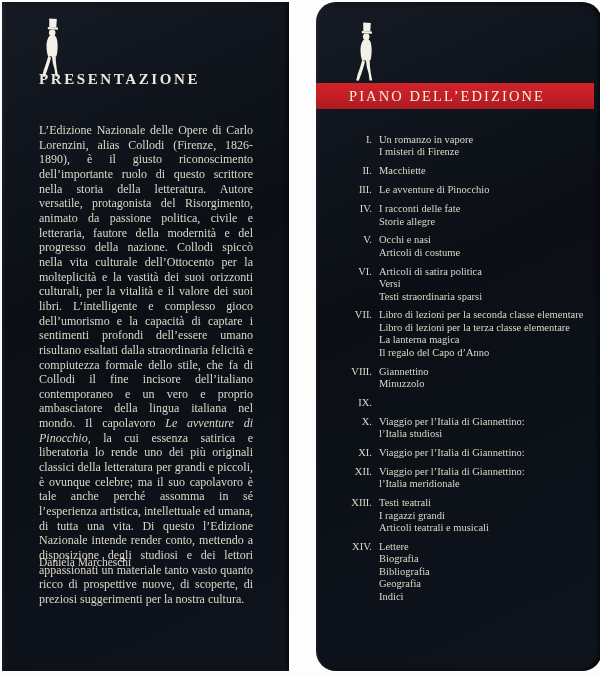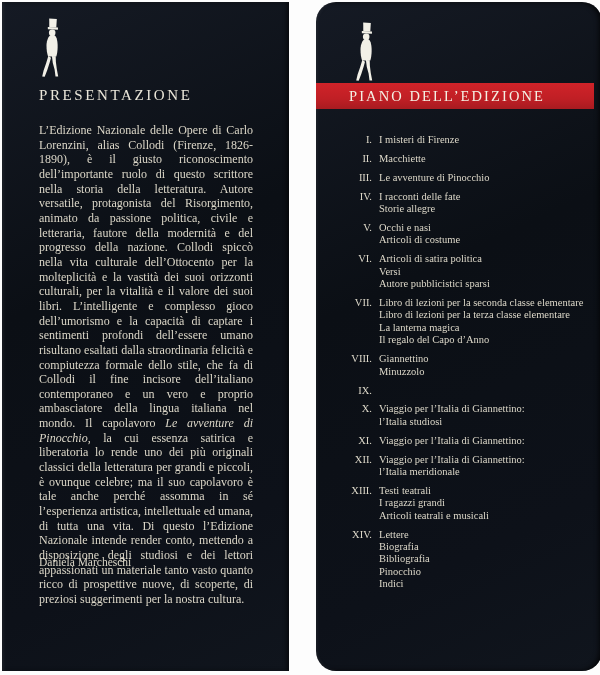--- a/index.html
+++ b/index.html
@@ -26,24 +26,24 @@
   .figure {
     position: absolute;
     left: 36px; width: 26px; height: 62px;
     fill: #f2f0e7;
   }
   .panel-left  .figure { top: 15px; }
   .panel-right .figure { top: 19px; }
 
   .heading {
     position: absolute;
-    left: 37px; top: 85px;
+    left: 37px; top: 69px;
     margin: 0;
     font-size: 15px;
-    font-weight: normal;
+    font-weight: bold;
     letter-spacing: 2.6px;
     color: #ebe7da;
     white-space: nowrap;
   }
   .body-text {
     position: absolute;
     left: 37px; top: 121px;
     width: 214px;
     margin: 0;
     font-size: 12px;
@@ -124,20 +124,21 @@
       <path d="M10.3,39.0 L8.2,46.0 L5.6,53.5 L4.2,59.6 L6.7,59.8 L9.3,53.0 L11.7,45.5 L13.0,40.8 Z"></path>
       <path d="M13.9,39.0 L14.8,46.0 L16.6,52.5 L17.5,59.5 L20.2,59.6 L18.8,52.0 L17.9,45.0 L17.7,39.3 Z"></path>
     </svg>
     <div class="banner">
       <span class="banner-label">PIANO DELL’EDIZIONE</span>
     </div>
     <ol class="edition-list" id="edition-list">
         <li class="edition-item">
           <span class="edition-numeral">I.</span>
           <span class="edition-lines">
+            <span class="edition-line">Un romanzo in vapore</span>
             <span class="edition-line">I misteri di Firenze</span>
           </span>
         </li>
         <li class="edition-item">
           <span class="edition-numeral">II.</span>
           <span class="edition-lines">
             <span class="edition-line">Macchiette</span>
           </span>
         </li>
         <li class="edition-item">
@@ -158,21 +159,21 @@
           <span class="edition-lines">
             <span class="edition-line">Occhi e nasi</span>
             <span class="edition-line">Articoli di costume</span>
           </span>
         </li>
         <li class="edition-item">
           <span class="edition-numeral">VI.</span>
           <span class="edition-lines">
             <span class="edition-line">Articoli di satira politica</span>
             <span class="edition-line">Versi</span>
-            <span class="edition-line">Autore pubblicistici sparsi</span>
+            <span class="edition-line">Testi straordinaria sparsi</span>
           </span>
         </li>
         <li class="edition-item">
           <span class="edition-numeral">VII.</span>
           <span class="edition-lines">
             <span class="edition-line">Libro di lezioni per la seconda classe elementare</span>
             <span class="edition-line">Libro di lezioni per la terza classe elementare</span>
             <span class="edition-line">La lanterna magica</span>
             <span class="edition-line">Il regalo del Capo d’Anno</span>
           </span>
@@ -214,20 +215,20 @@
             <span class="edition-line">I ragazzi grandi</span>
             <span class="edition-line">Articoli teatrali e musicali</span>
           </span>
         </li>
         <li class="edition-item">
           <span class="edition-numeral">XIV.</span>
           <span class="edition-lines">
             <span class="edition-line">Lettere</span>
             <span class="edition-line">Biografia</span>
             <span class="edition-line">Bibliografia</span>
-            <span class="edition-line">Pinocchio</span>
+            <span class="edition-line">Geografia</span>
             <span class="edition-line">Indici</span>
           </span>
         </li>
       </ol>
   </section>
 
 </div>
 
 </body></html>

